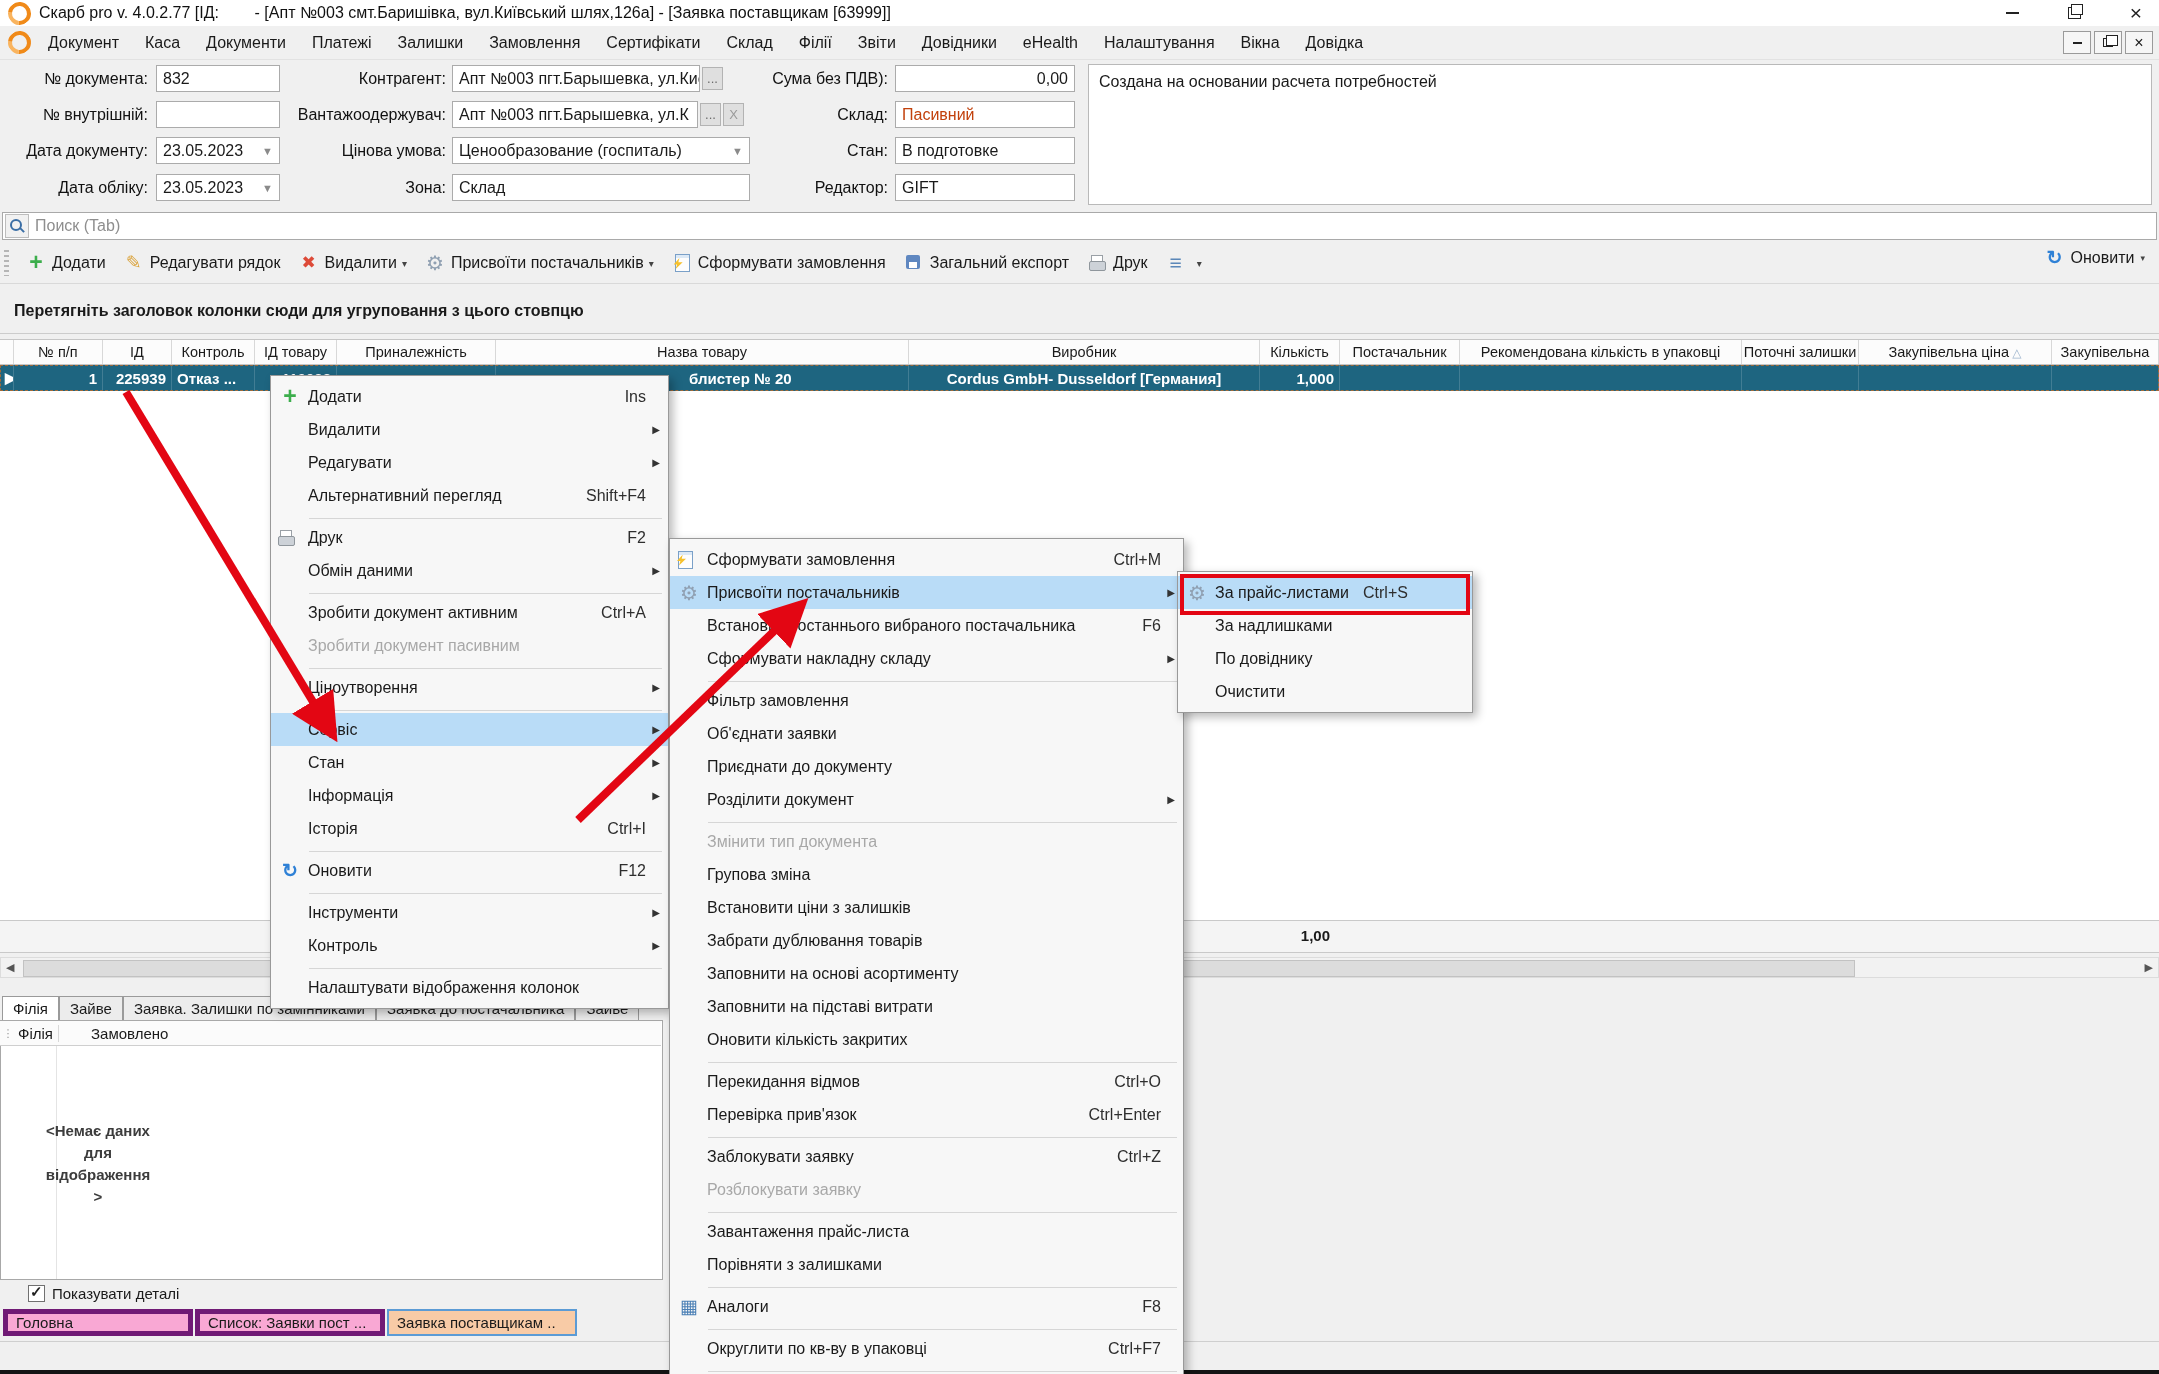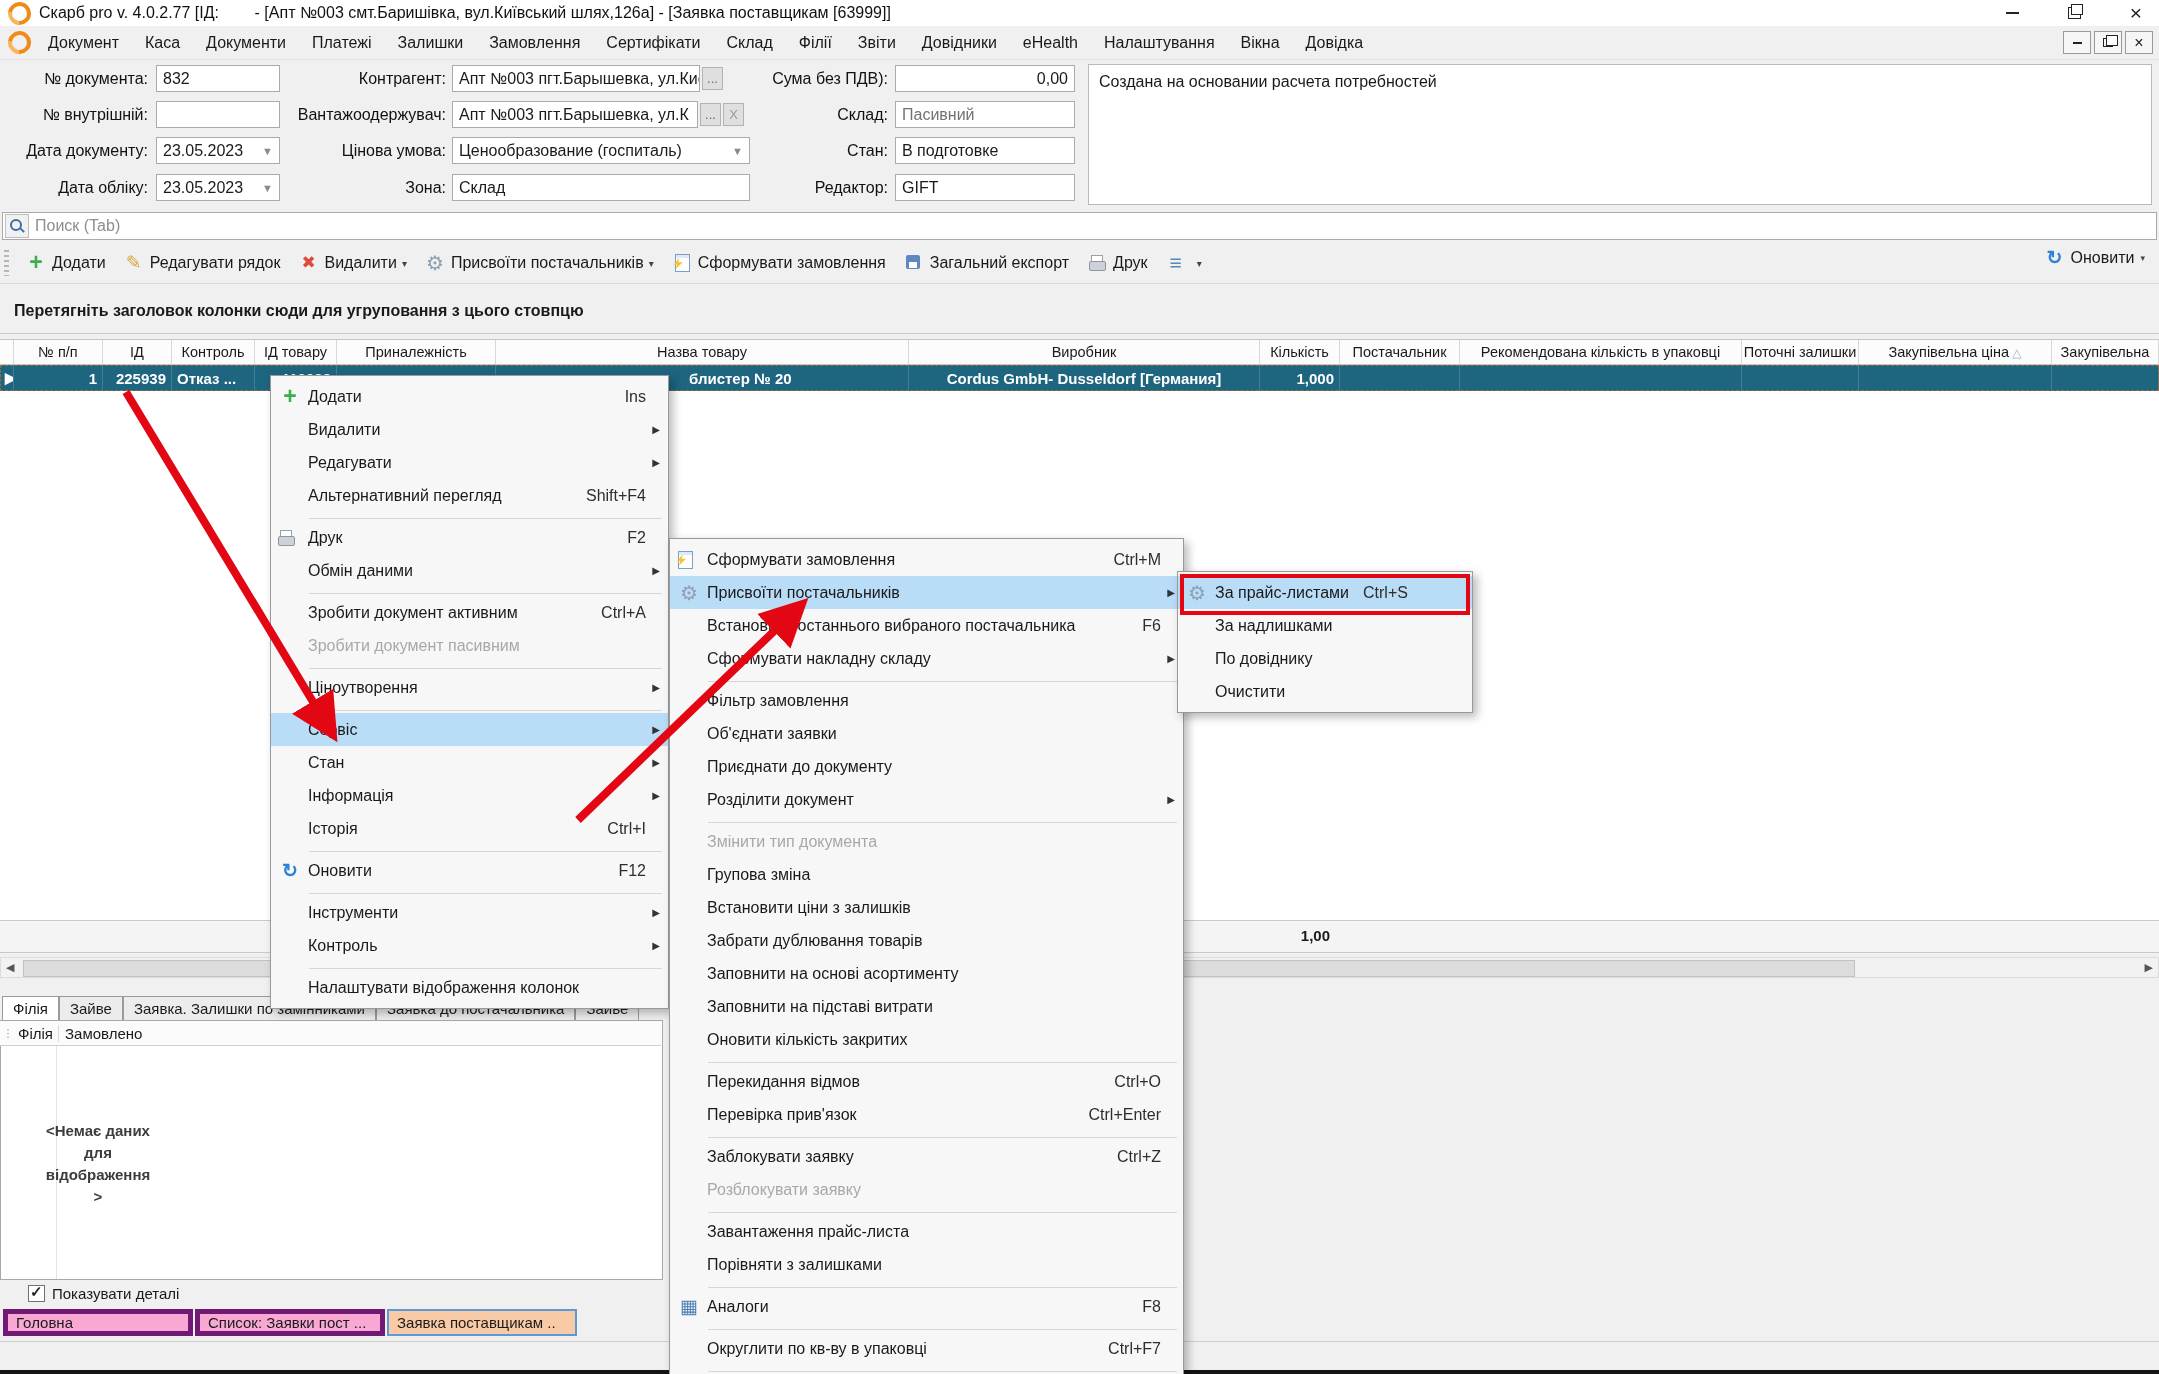--- a/index.html
+++ b/index.html
@@ -20,21 +20,21 @@
   .mbi{padding:0 13px;font-size:16px;cursor:default;}
   .mdibtns{position:absolute;right:6px;top:31px;display:flex;gap:3px;}
   .mdib{width:26px;height:21px;border:1px solid #9a9a9a;background:#f6f6f6;display:flex;align-items:center;justify-content:center;}
   
   .formarea{left:0;top:60px;width:2159px;height:148px;background:#f0f0f0;}
   .flabel{position:absolute;text-align:right;font-size:16px;color:#111;}
   .finput{position:absolute;height:27px;background:#fff;border:1px solid #ababab;font-size:16px;display:flex;align-items:center;padding:0 6px;overflow:hidden;white-space:nowrap;box-sizing:border-box;}
   .finput .ddl{margin-left:auto;color:#8a8a8a;font-size:11px;flex:none;}
   .fbtn{position:absolute;width:21px;height:23px;background:#dfdfdf;border:1px solid #b3b3b3;color:#6b6b6b;display:flex;align-items:center;justify-content:center;font-size:13px;box-sizing:border-box;}
   .memo{left:1088px;top:64px;width:1064px;height:141px;background:#fff;border:1px solid #b9b9b9;padding:8px 10px;font-size:16px;}
-  .red{color:#737373;}
+  .red{color:#c2410c;}
   .bold{font-weight:normal;}
   .rightal{justify-content:flex-end;}
   
   .searchbox{left:2px;top:212px;width:2155px;height:28px;background:#fff;border:1px solid #a9a9a9;display:flex;align-items:center;}
   .sic{width:22px;height:22px;margin:0 6px 0 2px;border:1px solid #bdbdbd;background:#f1f1f1;position:relative;flex:none;}
   .sic::before{content:"";position:absolute;left:4px;top:4px;width:8px;height:8px;border:2px solid #3a6ea5;border-radius:50%;}
   .sic::after{content:"";position:absolute;left:13px;top:14px;width:6px;height:2px;background:#3a6ea5;transform:rotate(45deg);}
   .phold{color:#8e8e8e;font-size:16px;}
   
   .toolbar{left:0;top:243px;width:2159px;height:41px;background:#f0f0f0;border-bottom:1px solid #d9d9d9;display:flex;align-items:center;}
@@ -75,21 +75,21 @@
   .hsb .thumb{position:absolute;left:22px;top:2px;width:1830px;height:15px;background:#dcdcdc;border:1px solid #c2c2c2;}
   .sbarrow{position:absolute;top:3px;font-size:11px;color:#555;}
   
   .tstrip{left:2px;top:996px;height:24px;display:flex;}
   .btab{flex:none;display:flex;align-items:center;padding:0 10px;font-size:15px;background:#ececec;border:1px solid #9a9a9a;border-bottom:none;white-space:nowrap;cursor:default;}
   .btab.active{background:#fff;}
   .dpanel{left:0;top:1020px;width:663px;height:260px;background:#fff;border:1px solid #a8a8a8;}
   .dhead{left:0;top:1021px;width:661px;height:25px;background:#fbfbfb;border-bottom:1px solid #cfcfcf;display:flex;align-items:center;font-size:15px;}
   .dgrip{width:16px;color:#9a9a9a;font-size:11px;text-align:center;flex:none;}
   .dcol1{width:40px;border-right:1px solid #d8d8d8;flex:none;padding-left:2px;}
-  .dcol2{padding-left:6px;}
+  .dcol2{padding-left:6px;margin-left:26px;}
   .dvline{left:56px;top:1046px;width:1px;height:233px;background:#e4e4e4;}
   .ndata{left:18px;top:1120px;width:160px;text-align:center;font-weight:bold;font-size:15px;color:#3c3c3c;line-height:22px;}
   
   .cbrow{left:8px;top:1285px;display:flex;align-items:center;font-size:15px;margin-left:20px;}
   .cb{width:15px;height:15px;border:1px solid #707070;background:#fff;position:relative;margin-right:7px;flex:none;}
   .cb::after{content:"✓";position:absolute;left:1px;top:-3px;font-size:15px;font-weight:bold;color:#222;}
   .vtabs{left:3px;top:1309px;display:flex;}
   .vtab{width:190px;height:27px;border:5px solid #701a75;background:#f9a8d4;display:flex;align-items:center;padding:0 8px;font-size:15px;box-sizing:border-box;white-space:nowrap;overflow:hidden;margin-right:2px;}
   .vtab.active{background:#f8cba6;border:2px solid #5b9bd5;}
   .statusbar{left:0;top:1341px;width:2159px;height:29px;background:#f0f0f0;border-top:1px solid #cfcfcf;font-size:15px;}

